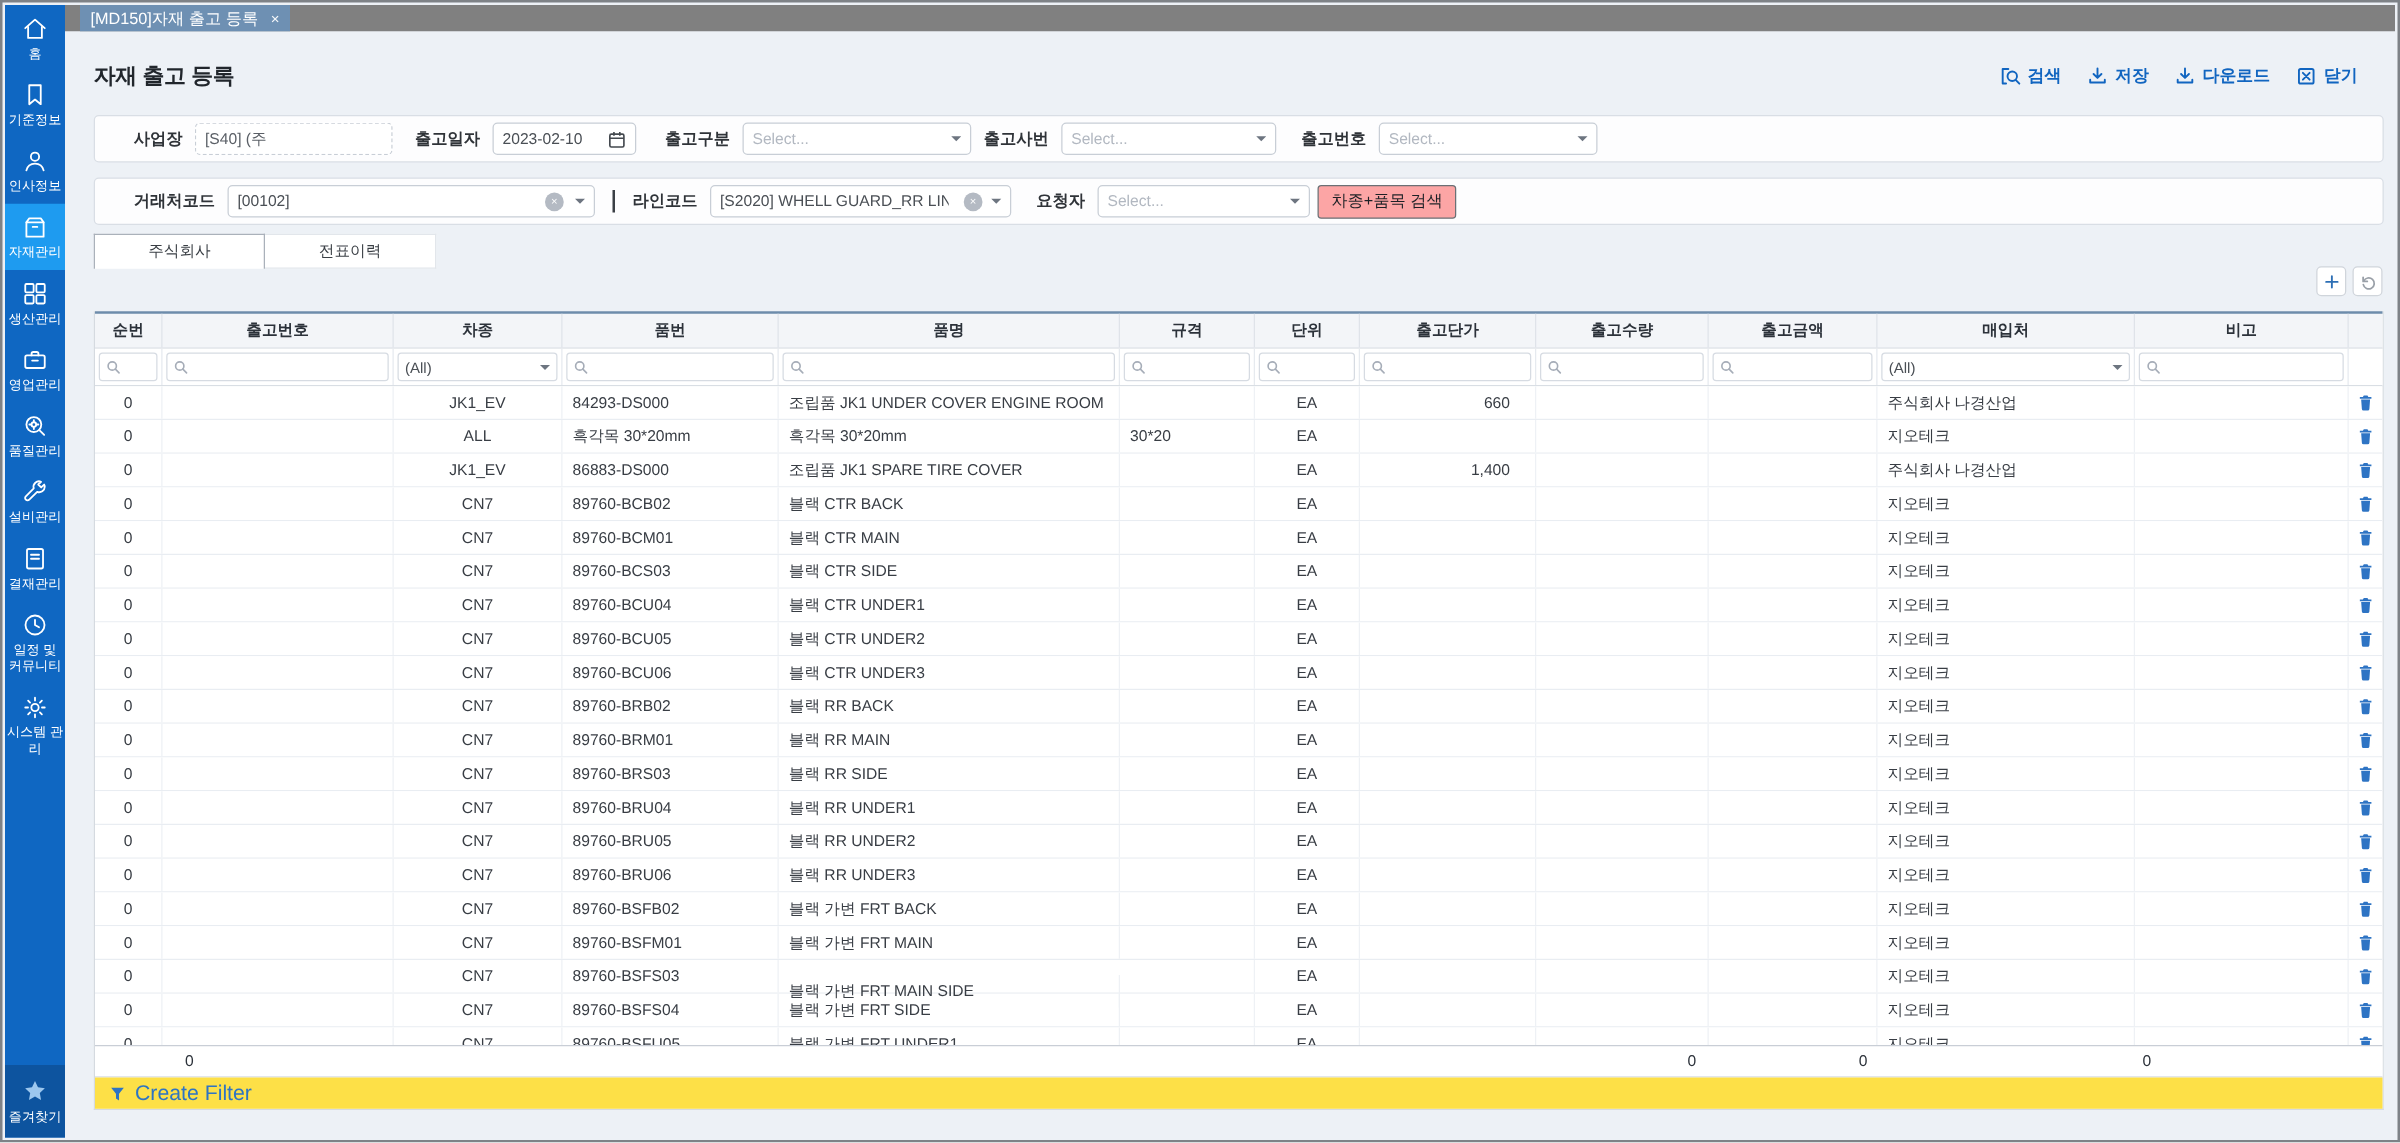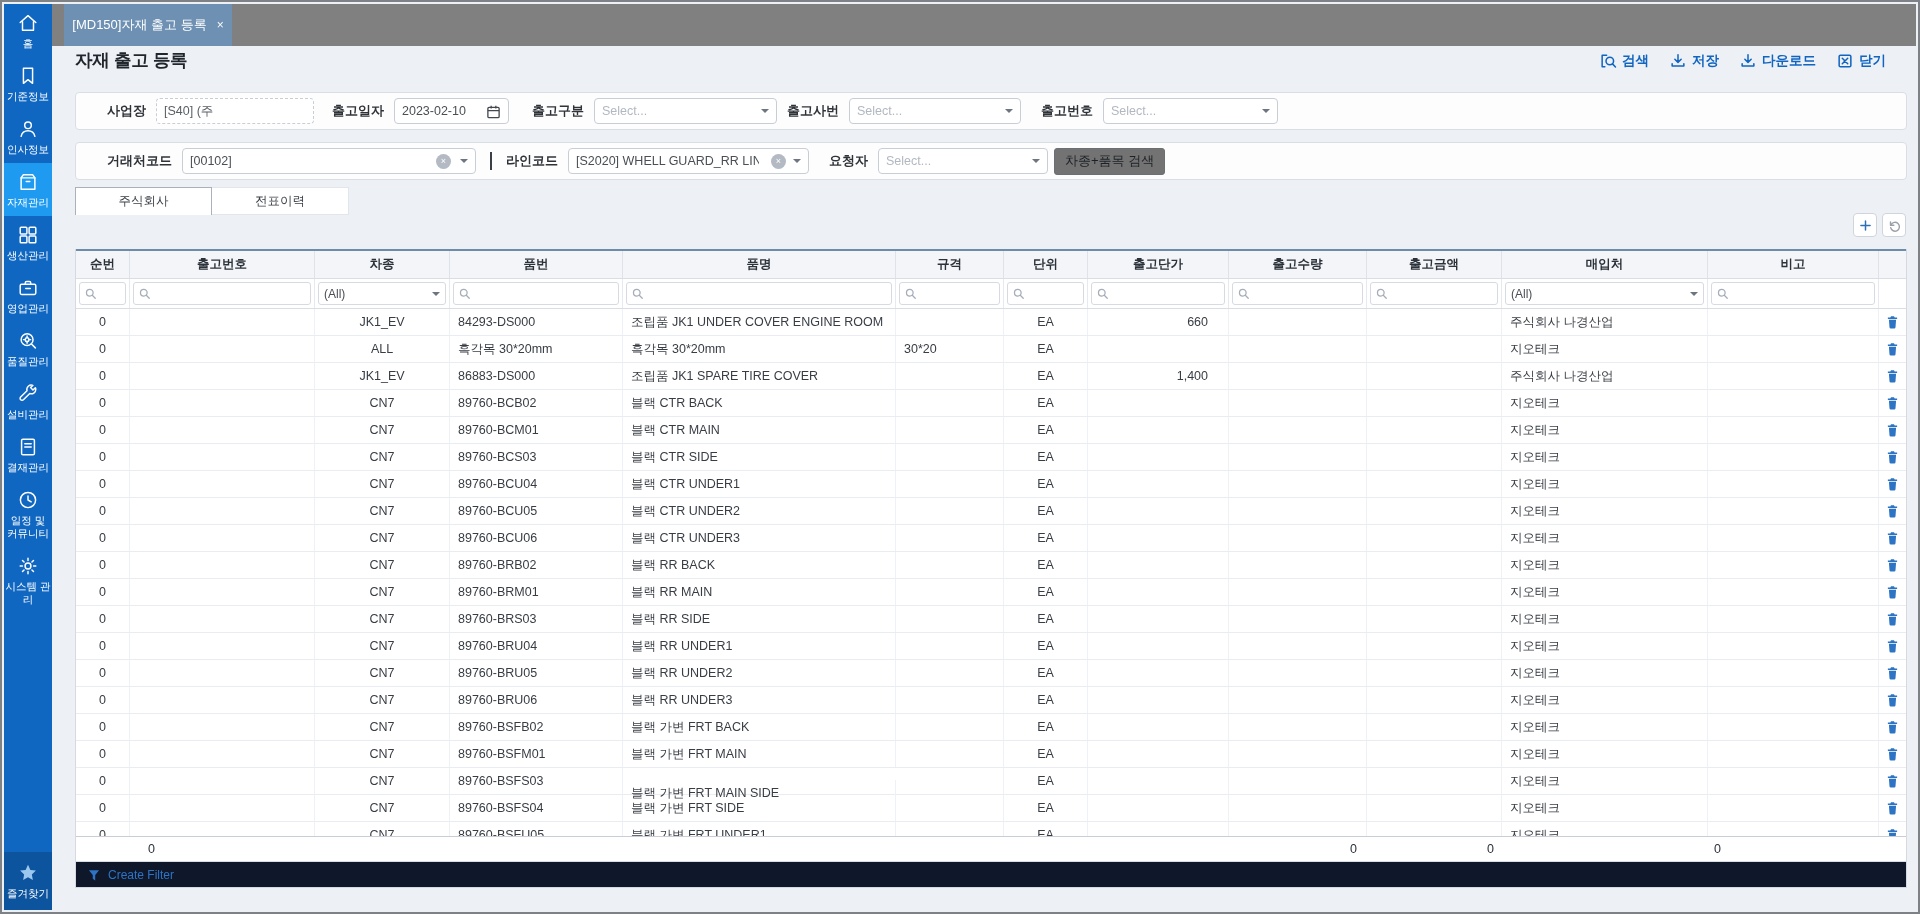--- a/index.html
+++ b/index.html
@@ -13,21 +13,21 @@
   .side-item { display:flex; flex-direction:column; align-items:center; gap:3px;
                padding:8px 1px 7px; cursor:pointer; }
   .side-item .lbl { font-size:10.5px; line-height:13px; color:#fff; text-align:center; }
   .side-item.active { background:#1e9bf0; }
   .side-fav { margin-top:auto; background:#0d549f; display:flex; flex-direction:column;
               align-items:center; gap:3px; padding:10px 1px 9px; cursor:pointer; }
   .side-fav .lbl { font-size:10.5px; color:#fff; }
   .sideicon { flex:none; }
 
   
-  .tabstrip { position:absolute; left:50px; top:2px; right:2px; height:42px;
+  .tabstrip { position:absolute; left:50px; top:2px; right:2px; height:21px;
               background:#808080; display:flex; align-items:stretch; }
   .wintab { margin-left:12px; width:168px; background:#6e90b3; color:#fff;
             display:flex; align-items:center; justify-content:center; gap:10px;
             font-size:13px; cursor:pointer; }
   .wintab .x { font-size:12px; opacity:.95; cursor:pointer; }
 
   
   .page-title { position:absolute; left:73px; top:46px; font-size:17.5px; font-weight:700;
                 color:#21262c; letter-spacing:-0.3px; }
   .actions { position:absolute; top:50px; right:32px; display:flex; gap:20px; }
@@ -43,21 +43,21 @@
             display:flex; align-items:center; padding:0 7px; font-size:12.5px; color:#4a4f55;
             white-space:nowrap; overflow:hidden; }
   .finput.dashed { border-style:dashed; color:#5a5f66; }
   .finput .ph { color:#b2b8c1; }
   .finput .val { overflow:hidden; text-overflow:clip; white-space:nowrap; }
   .caret { width:0; height:0; border-left:4px solid transparent; border-right:4px solid transparent;
            border-top:4.5px solid #6d7580; margin-left:auto; flex:none; }
   .clear { width:15px; height:15px; border-radius:50%; background:#b4bac3; color:#fff;
            font-size:9px; line-height:15px; text-align:center; margin-left:auto; flex:none; cursor:pointer; }
   .vdiv { width:2px; height:18px; background:#3a3f45; margin:0 14px; flex:none; }
-  .btn-search-item { height:27px; border:1px solid #6b7075; border-radius:3px; background:#737373;
+  .btn-search-item { height:27px; border:1px solid #6b7075; border-radius:3px; background:#fca5a5;
             padding:0 10px; font-size:13px; color:#1d2126; display:flex; align-items:center;
             cursor:pointer; white-space:nowrap; }
 
   
   .tabs { position:absolute; left:73px; top:185px; display:flex; }
   .tab { width:137px; height:28px; display:flex; align-items:center; justify-content:center;
          font-size:12.5px; color:#3a3f45; background:#fff; cursor:pointer; }
   .tab.active { border:1px solid #aab1ba; border-bottom:none; font-weight:400; }
   .tab.inactive { border:1px solid #e2e6eb; border-left:none; }
 
@@ -83,21 +83,21 @@
   .gbody { height:527px; overflow:hidden; }
   .g-row { display:flex; height:27px; border-bottom:1px solid #e9edf2; background:#fff; }
   .g-cell { height:100%; display:flex; align-items:center; font-size:12.5px; color:#383d44;
             border-right:1px solid #eef1f5; overflow:hidden; white-space:nowrap; }
   .al-c { justify-content:center; } .al-l { padding-left:8px; } .al-r { justify-content:flex-end; padding-right:20px; }
   .del-cell { justify-content:center; cursor:pointer; }
   .gsum { display:flex; height:26px; background:#fff; border-top:1px solid #c9ced6;
           border-bottom:1px solid #d9dee4; }
   .gsum .g-cell { border-right:none; font-size:12.5px; color:#2c323a; }
   .createfilter { display:flex; align-items:center; gap:7px; height:25px; padding-left:11px;
-                  background:#0f172a; color:#2e74c4; font-size:12px; cursor:pointer; }
+                  background:#fde047; color:#2e74c4; font-size:17px; cursor:pointer; }
 </style>
 </head>
 <body>
 
 <div id="app">
 
   <div class="tabstrip">
     <div class="wintab">
       <span>[MD150]자재 출고 등록</span>
       <span class="x">×</span>

